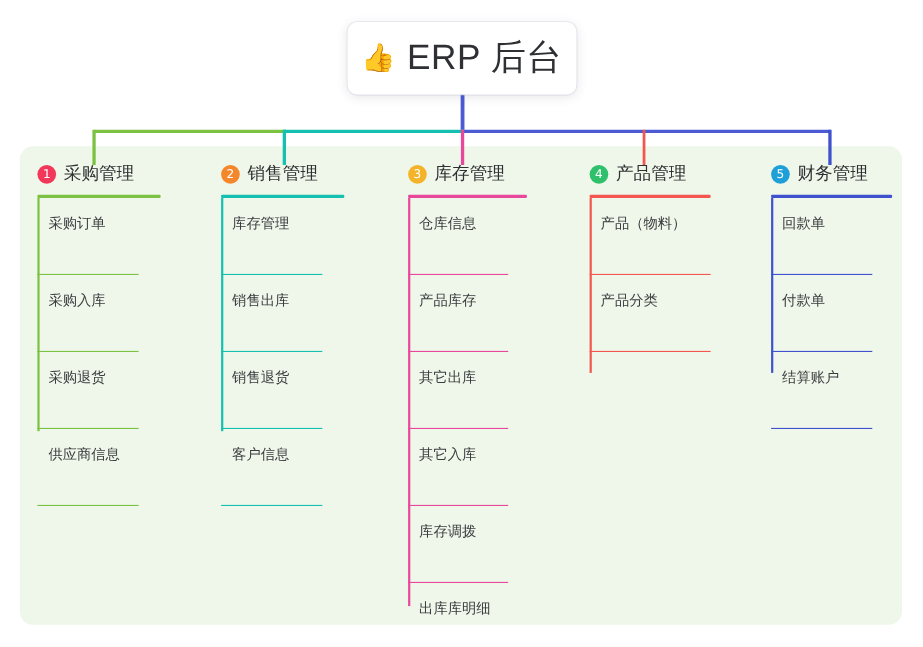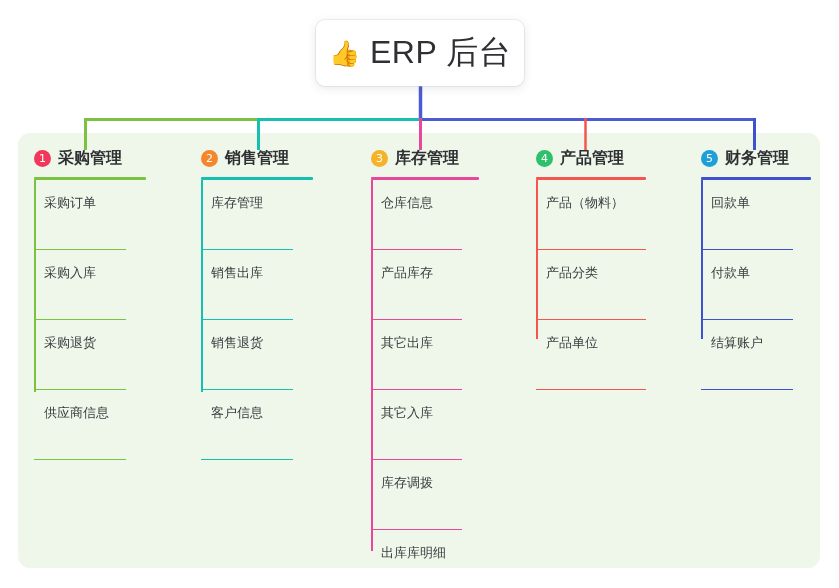--- a/index.html
+++ b/index.html
@@ -34,21 +34,21 @@
   #wires{position:absolute;left:0;top:0;width:839px;height:588px;}
 
   
   .col{position:absolute;top:145px;}
   .col-head{display:flex;align-items:center;gap:7px;height:26px;white-space:nowrap;}
   .badge{
     width:17px;height:17px;border-radius:50%;
     color:#ffffff;font-size:11px;line-height:17px;text-align:center;
     font-family:"DejaVu Sans",sans-serif;flex:0 0 auto;
   }
-  .col-title{font-size:16px;color:#2f3033;font-weight:700;}
+  .col-title{font-size:16px;color:#2f3033;font-weight:400;}
   .head-rule{height:3px;border-radius:1px;margin-top:6px;}
 
   
   .items{position:relative;margin-top:0;}
   .spine{position:absolute;left:0;top:0;width:1.5px;}
   .item{position:relative;height:70px;}
   .item-label{
     position:absolute;left:10px;top:14px;
     font-size:13px;color:#3a3c40;white-space:nowrap;
   }
@@ -172,24 +172,20 @@
         <div class="items">
           <div class="spine" style="background: rgb(244, 86, 79); height: 159px;"></div>
           <div class="item">
             <span class="item-label">产品（物料）</span>
             <div class="item-rule" style="width: 110px; background: rgb(244, 86, 79);"></div>
           </div>
           <div class="item">
             <span class="item-label">产品分类</span>
             <div class="item-rule" style="width: 110px; background: rgb(244, 86, 79);"></div>
           </div>
-          <div class="item">
-            <span class="item-label">产品单位</span>
-            <div class="item-rule" style="width: 110px; background: rgb(244, 86, 79);"></div>
-          </div>
         </div>
       </div>
       <div class="col" style="left: 701px;">
         <div class="col-head">
           <span class="badge" style="background: rgb(30, 159, 216);">5</span>
           <span class="col-title">财务管理</span>
         </div>
         <div class="head-rule" style="width: 110px; background: rgb(63, 81, 207);"></div>
         <div class="items">
           <div class="spine" style="background: rgb(63, 81, 207); height: 159px;"></div>

